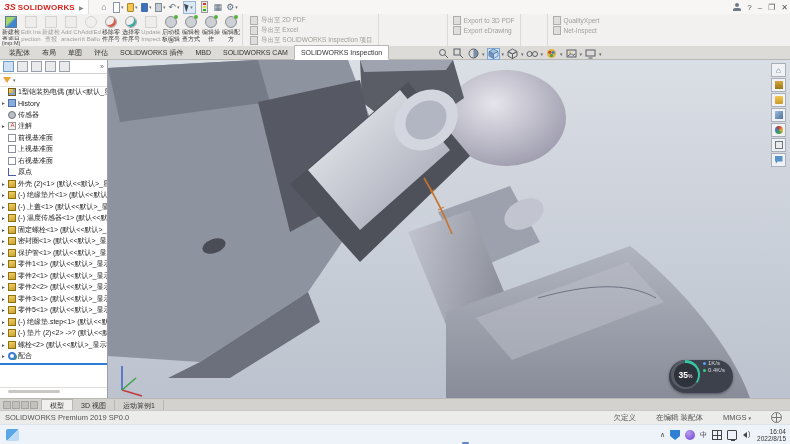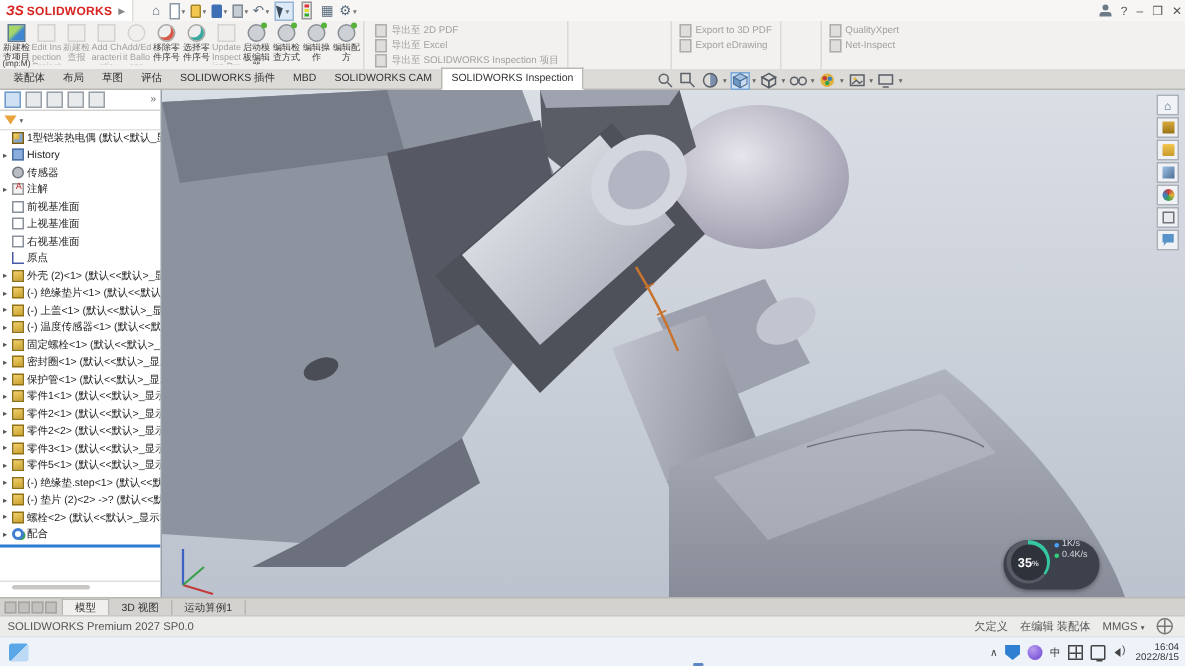--- a/index.html
+++ b/index.html
@@ -112,21 +112,21 @@
   
   .doctabs{position:absolute;top:398px;left:0;width:790px;height:12px;background:#d4d2cf;border-top:1px solid #b9b7b3;display:flex;align-items:flex-end;}
   .dt-arrows{display:flex;gap:1px;padding:0 3px 2px 3px;}
   .dt-arrows i{width:6px;height:6px;background:#c3c1bd;border:1px solid #a6a4a0;display:block;}
   .dtab{padding:0 8px;font-size:7px;line-height:11px;color:#333;border-right:1px solid #b9b7b3;cursor:pointer;white-space:nowrap;}
   .dtab.active{background:#f0efed;border:1px solid #b9b7b3;border-bottom:none;}
 
   
   .statusbar{position:absolute;top:410px;left:0;width:790px;height:14px;background:#ececeb;border-top:1px solid #c8c8c8;display:flex;align-items:center;font-size:7.5px;color:#555;box-sizing:border-box;}
   .statusbar .prod{margin-left:5px;}
-  .statusbar .right{margin-left:auto;display:flex;align-items:center;gap:8px;margin-right:8px;justify-content:center;}
+  .statusbar .right{margin-left:auto;display:flex;align-items:center;gap:20px;margin-right:8px;justify-content:center;}
   .sglobe{width:9px;height:9px;border:1px solid #777;border-radius:50%;position:relative;}
   .sglobe::before{content:"";position:absolute;top:0;bottom:0;left:3.5px;width:1px;background:#777;}
   .sglobe::after{content:"";position:absolute;left:0;right:0;top:3.5px;height:1px;background:#777;}
 
   
   .taskbar{position:absolute;top:424px;left:0;width:790px;height:20px;background:#eef3f9;border-top:1px solid #dde3ea;}
   .widgets{position:absolute;left:6px;top:4px;width:13px;height:12px;border-radius:2px;background:linear-gradient(135deg,#5aa7e8 50%,#bcd9f5 50%);}
   .tcenter{position:absolute;left:193px;top:3px;display:flex;gap:6px;align-items:center;}
   .tbi{width:13px;height:13px;position:relative;border-radius:2px;cursor:pointer;}
   .tbi.active::after{content:"";position:absolute;bottom:-3px;left:3px;width:7px;height:2px;border-radius:1px;background:#5b87c5;}
@@ -663,21 +663,21 @@
       </span>
     <div style="display:flex;align-items:flex-end;">
 
     <div class="dtab active"><span>模型</span></div>
         <div class="dtab"><span>3D 视图</span></div>
         <div class="dtab"><span>运动算例1</span></div>
       </div>
   </div>
 
   <div class="statusbar">
-    <span class="prod">SOLIDWORKS Premium 2027 SP0.0</span>
+    <span class="prod">SOLIDWORKS Premium 2019 SP0.0</span>
     <span class="right">
       <span>欠定义</span>
       <span>在编辑 装配体</span>
       <span><span>MMGS</span> <span style="font-size:5px">▾</span></span>
       <span class="sglobe"></span>
     </span>
   </div>
 
   <div class="taskbar">
     <span class="widgets"></span>

